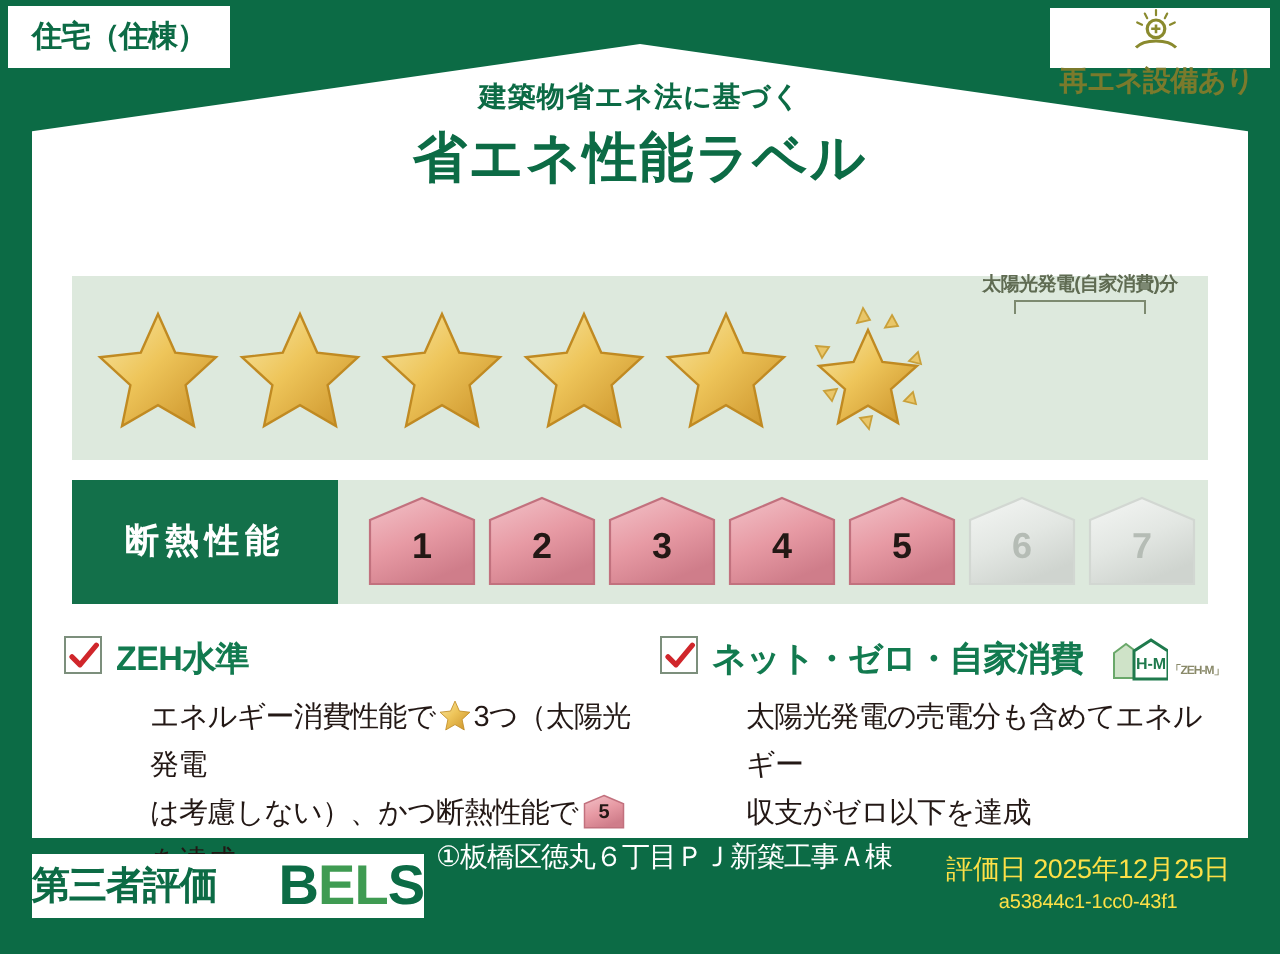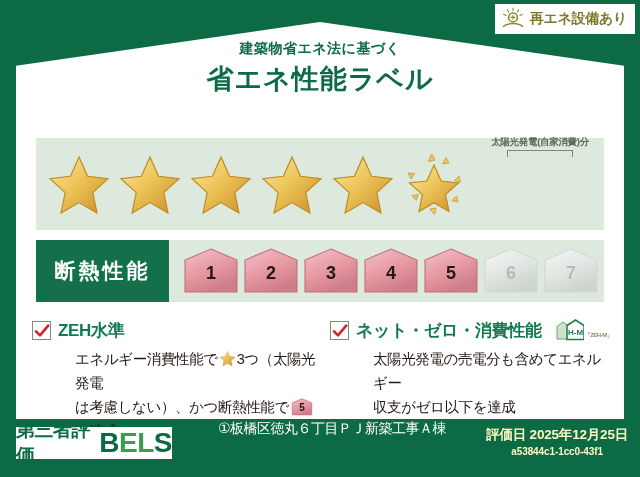--- a/index.html
+++ b/index.html
@@ -37,20 +37,21 @@
   
   #renew-badge {
     position: absolute;
     right: 5px; top: 4px;
     height: 30px;
     background: #ffffff;
     display: flex; align-items: center;
     padding: 0 8px 0 5px;
     gap: 4px;
     z-index: 6;
+    flex-direction: column;
   }
   #renew-badge .txt {
     color: #7a7a2c;
     font-size: 14px;
     font-weight: bold;
     white-space: nowrap;
     letter-spacing: -0.3px;
   }
   .sun-ico { width: 26px; height: 24px; display:block; }
 
@@ -102,21 +103,21 @@
     color: #ffffff;
     display: flex;
     flex-direction: column;
     align-items: center;
     justify-content: center;
     font-weight: bold;
     line-height: 1.32;
     font-size: 17px;
     letter-spacing: 1px;
   }
-  #row-insul .metric-label { font-size: 21px; letter-spacing: 3px; }
+  #row-insul .metric-label { font-size: 17px; letter-spacing: 3px; }
 
   .metric-body {
     flex: 1 1 auto;
     background: #dde9dd;
     position: relative;
   }
 
   
   #stars {
     position: absolute;
@@ -178,21 +179,21 @@
   
   .crit {
     position: absolute;
     top: 318px;
     z-index: 5;
   }
   #crit-left  { left: 32px;  width: 290px; }
   #crit-right { left: 330px; width: 285px; }
 
   .crit-head {
-    display: flex; align-items: center; gap: 7px;
+    display: flex; gap: 7px;
     height: 24px;
   }
   .chk {
     width: 19px; height: 19px; flex: 0 0 19px;
     border: 1.5px solid #7c8f7c;
     background: #fff;
     position: relative;
   }
   .chk svg { position:absolute; left:1px; top:1px; }
   .crit-title {
@@ -240,59 +241,61 @@
   
   #footer {
     position: absolute;
     left: 0; bottom: 0;
     width: 640px; height: 58px;
     z-index: 6;
   }
   #bels-box {
     position: absolute;
     left: 16px; top: 8px;
-    width: 156px; height: 32px;
+    width: 196px; height: 32px;
     background: #ffffff;
     display: flex; align-items: center; justify-content: space-between;
   }
   #bels-box .jp {
     color: #0c6b45; font-size: 19px; font-weight: bold; letter-spacing: -0.5px;
   }
   #bels-box .en { font-size: 28px; font-weight: bold; margin-left: 4px; letter-spacing: -0.5px; }
   #bels-box .en .d { color: #0c6b45; }
   #bels-box .en .l { color: #3f9b52; }
 
   #addr {
     position: absolute;
     left: 218px; top: 1px;
     color: #ffffff;
     font-size: 14px;
     letter-spacing: -0.5px;
     white-space: nowrap;
   }
   #eval {
     position: absolute;
-    right: 12px; top: 7px;
+    right: 25px; top: 7px;
     text-align: center;
-    color: #fef9c3;
-    font-weight: bold;
+    color: #fde047;
   }
   #eval .date { font-size: 13.5px; letter-spacing: -0.2px; white-space: nowrap; }
   #eval .id {
     font-size: 10px; margin-top: 2px; letter-spacing: -0.1px;
     font-family: "Liberation Sans", "DejaVu Sans", sans-serif;
   }
 </style>
 </head>
 <body>
 
 <div id="label-root">
 
   <div id="card"></div>
 
+  <div id="category-badge">
+    <span class="txt">住宅（住棟）</span>
+  </div>
 
   <div id="renew-badge">
     <span>
       <svg class="sun-ico" viewBox="0 0 26 24">
         <g stroke="#8a8a2e" stroke-width="1.1" stroke-linecap="round" fill="none">
           <line x1="13" y1="1" x2="13" y2="3.6"></line>
           <line x1="7.4" y1="2.8" x2="8.6" y2="5.1"></line>
           <line x1="18.6" y1="2.8" x2="17.4" y2="5.1"></line>
           <line x1="3.6" y1="7.2" x2="6" y2="8.4"></line>
           <line x1="22.4" y1="7.2" x2="20" y2="8.4"></line>
@@ -452,21 +455,21 @@
     </div>
   </div>
 
   <div class="crit" id="crit-right">
     <div class="crit-head">
       <span class="chk">
         <svg width="16" height="16" viewBox="0 0 16 16">
           <path d="M2 8.4 L6 12.4 L14.2 2.6" fill="none" stroke="#d0262b" stroke-width="2.6" stroke-linecap="round" stroke-linejoin="round"></path>
         </svg>
       </span>
-      <span class="crit-title">ネット・ゼロ・消費性能</span>
+      <span class="crit-title">ネット・ゼロ・自家消費</span>
       <span class="zehm-mark">
         <svg width="34" height="24" viewBox="0 0 34 24">
           <polygon points="7,8.5 13,4 19,8.5 19,21 7,21" fill="#cfe3c8" stroke="#6aa86a" stroke-width="1"></polygon>
           <polygon points="17,7.5 25.5,2 34,7.5 34,21.5 17,21.5" fill="#ffffff" stroke="#1f7a4d" stroke-width="1.5"></polygon>
           <text x="25.5" y="16.5" font-size="8" font-weight="bold" fill="#1f7a4d" text-anchor="middle" font-family="Liberation Sans, sans-serif">H-M</text>
         </svg>
         <span class="zehm-cap">「ZEH-M」</span>
       </span>
     </div>
     <div class="crit-body">

